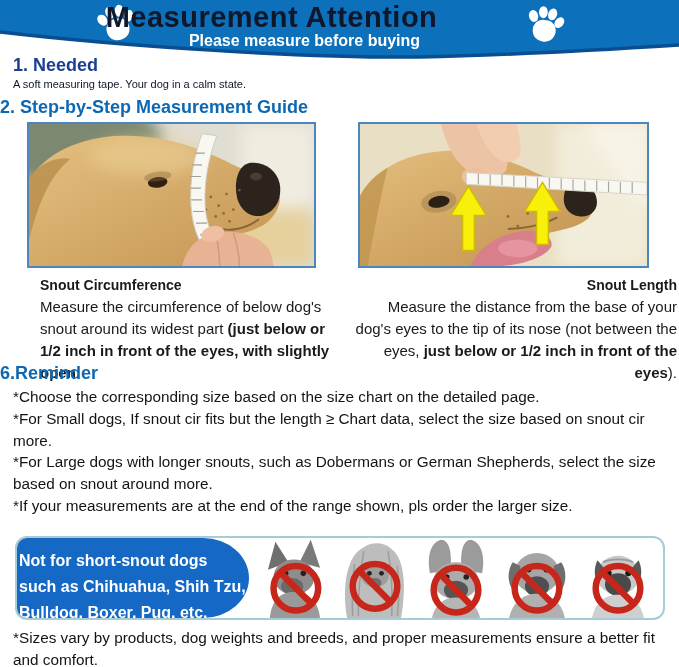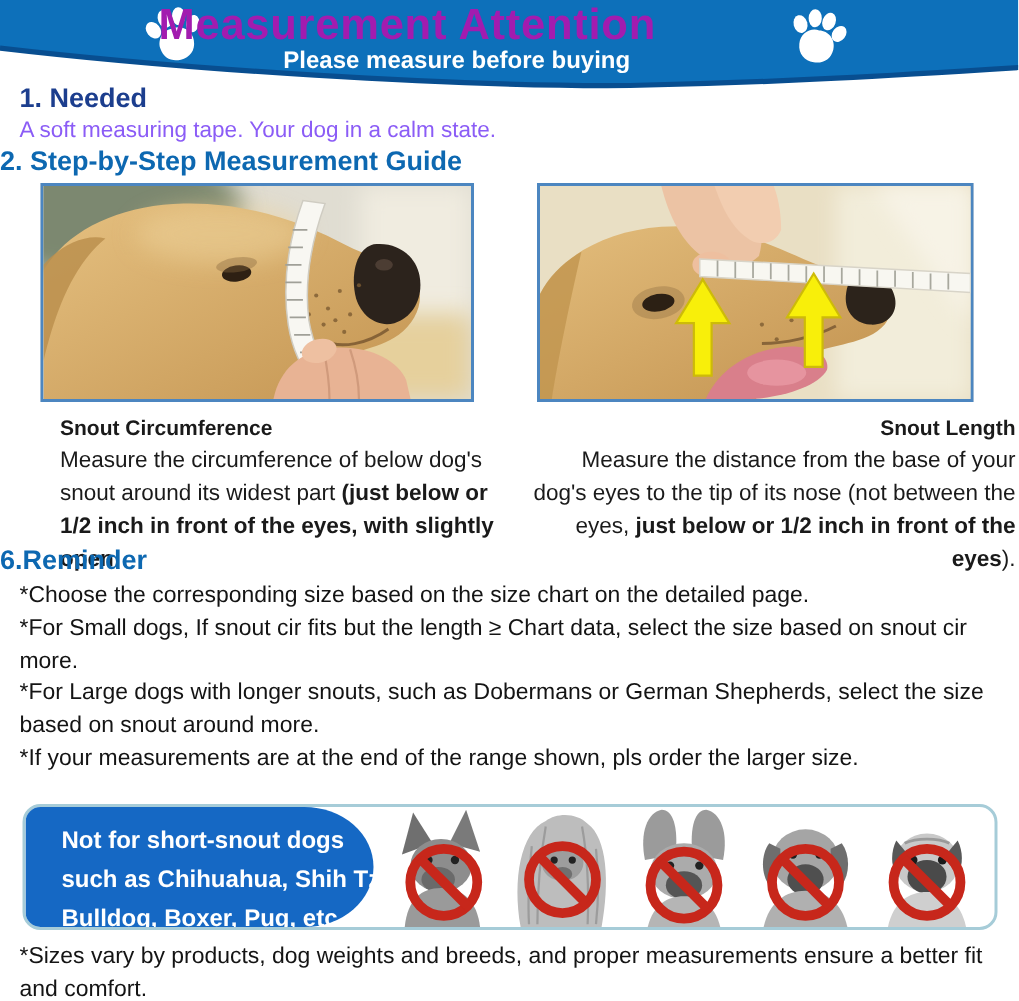--- a/index.html
+++ b/index.html
@@ -4,31 +4,31 @@
 <style>
   * { margin:0; padding:0; box-sizing:border-box; }
   html,body { background:#ffffff; }
   body { font-family:"Liberation Sans", sans-serif; }
   #page { position:relative; width:679px; height:667px; background:#ffffff; overflow:hidden; margin:0 auto; }
 
   
   #header { position:absolute; top:0; left:0; width:679px; height:60px; }
   #header svg.wave { position:absolute; top:0; left:0; }
   .header-title { position:absolute; top:1px; left:0; width:543px; text-align:center;
-    color:#a21caf; font-size:29px; font-weight:700; letter-spacing:0.5px; }
+    color:#0f172a; font-size:29px; font-weight:700; letter-spacing:0.5px; }
   .header-sub { position:absolute; top:32px; left:0; width:609px; text-align:center;
     color:#ffffff; font-size:16px; font-weight:700; }
   .paw { position:absolute; }
   .paw-left { top:5px; left:96px; transform:rotate(-14deg); }
   .paw-right { top:6px; left:524px; transform:rotate(10deg); }
 
   
   .h-navy { position:absolute; left:13px; font-size:18px; font-weight:700; color:#1c3e8e; }
   .h-blue { position:absolute; left:0; font-size:18px; font-weight:700; color:#0d68b1; }
-  .body-text { position:absolute; left:13px; font-size:15px; color:#8b5cf6; }
+  .body-text { position:absolute; left:13px; font-size:11px; color:#0f172a; }
 
   
   .photo { position:absolute; top:122px; height:146px; border:2px solid #4c86c0; background:#e5e0d2; }
   .photo svg { display:block; }
   #photo-circumference { left:27px; width:289px; }
   #photo-length { left:358px; width:291px; }
 
   
   .caption { position:absolute; top:277px; color:#1a1a1a; }
   #caption-circumference { left:40px; width:302px; }
@@ -41,21 +41,21 @@
   #reminder-list { position:absolute; left:13px; top:386px; width:658px;
     font-size:15.3px; line-height:21.8px; color:#141414; }
   #reminder-list p { margin:0; }
 
   
   #banner { position:absolute; left:15px; top:536px; width:650px; height:84px;
     border:2px solid #a6ccd8; border-radius:12px; background:#ffffff; overflow:hidden;
     display:flex; }
   #banner-blue { width:232px; height:100%; background:#1568c4;
     border-radius:0 46px 46px 0 / 0 40px 40px 0; flex:0 0 auto;
-    padding:10px 0 0 24px; }
+    padding:10px 0 0 2px; }
   #banner-blue .bl { color:#ffffff; font-size:16px; font-weight:700; line-height:26px; white-space:nowrap; }
   #banner-dogs { flex:1; display:flex; align-items:flex-end; justify-content:space-between;
     padding:0 6px; }
   #banner-dogs svg { display:block; }
 
   
   #footer { position:absolute; left:13px; top:627px; width:660px;
     font-size:15.3px; line-height:22px; color:#141414; }
 </style>
 </head>

